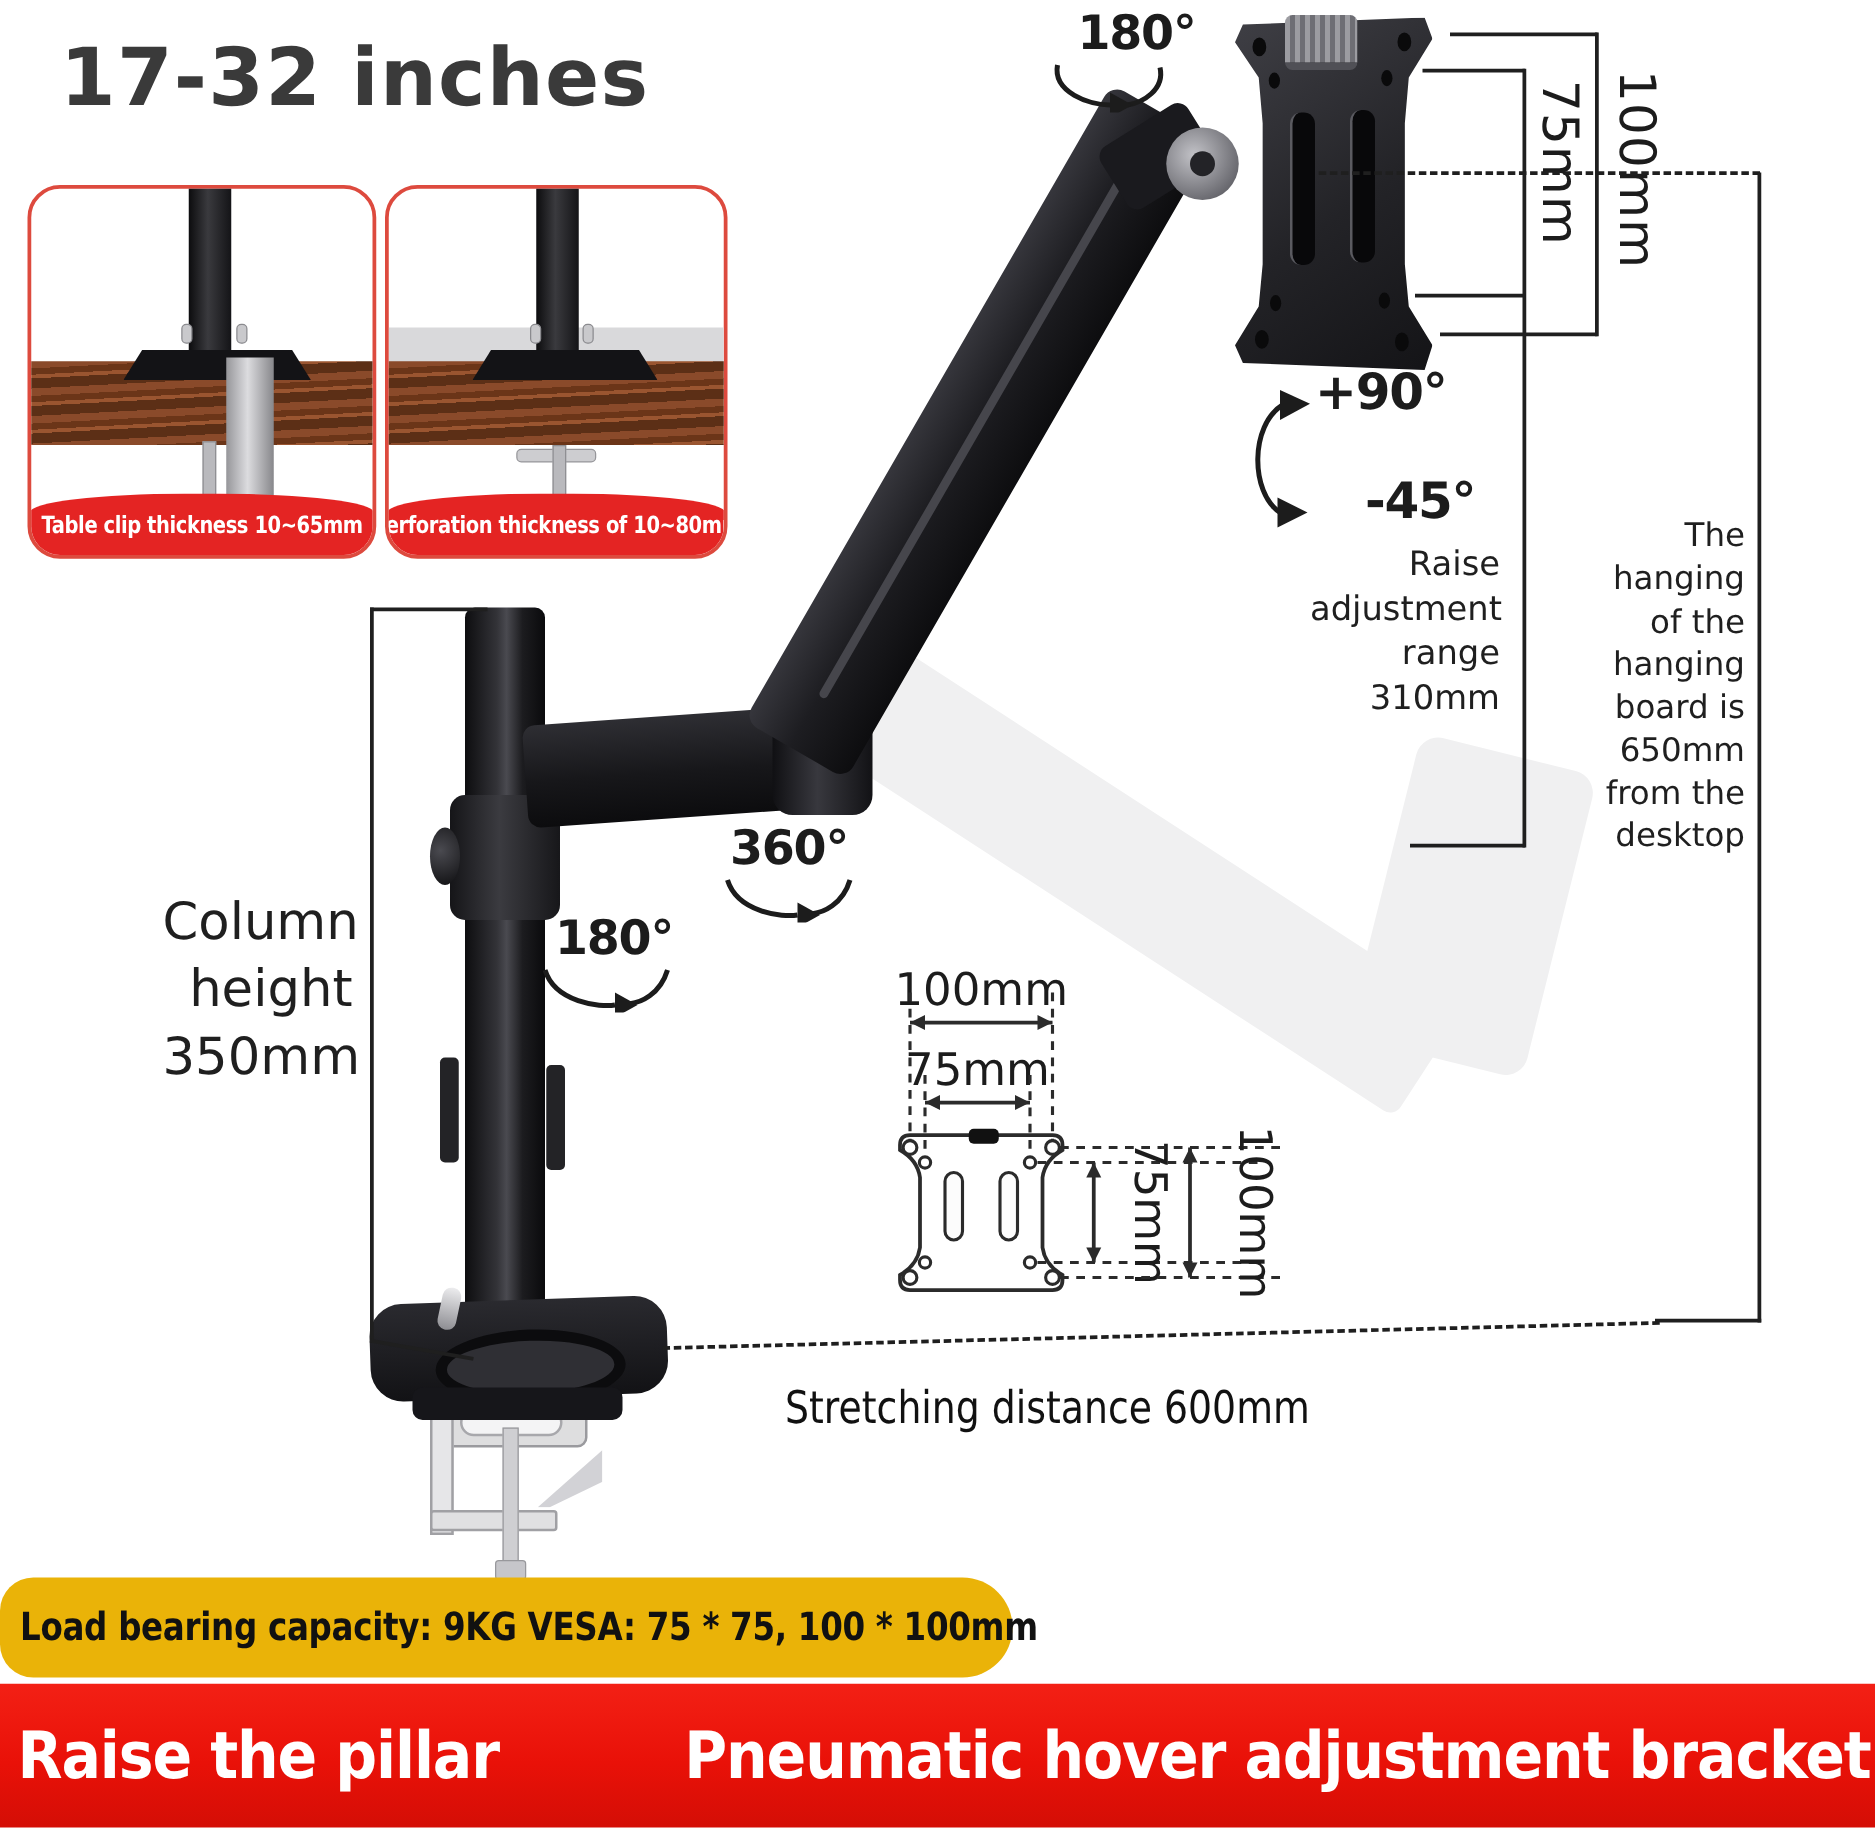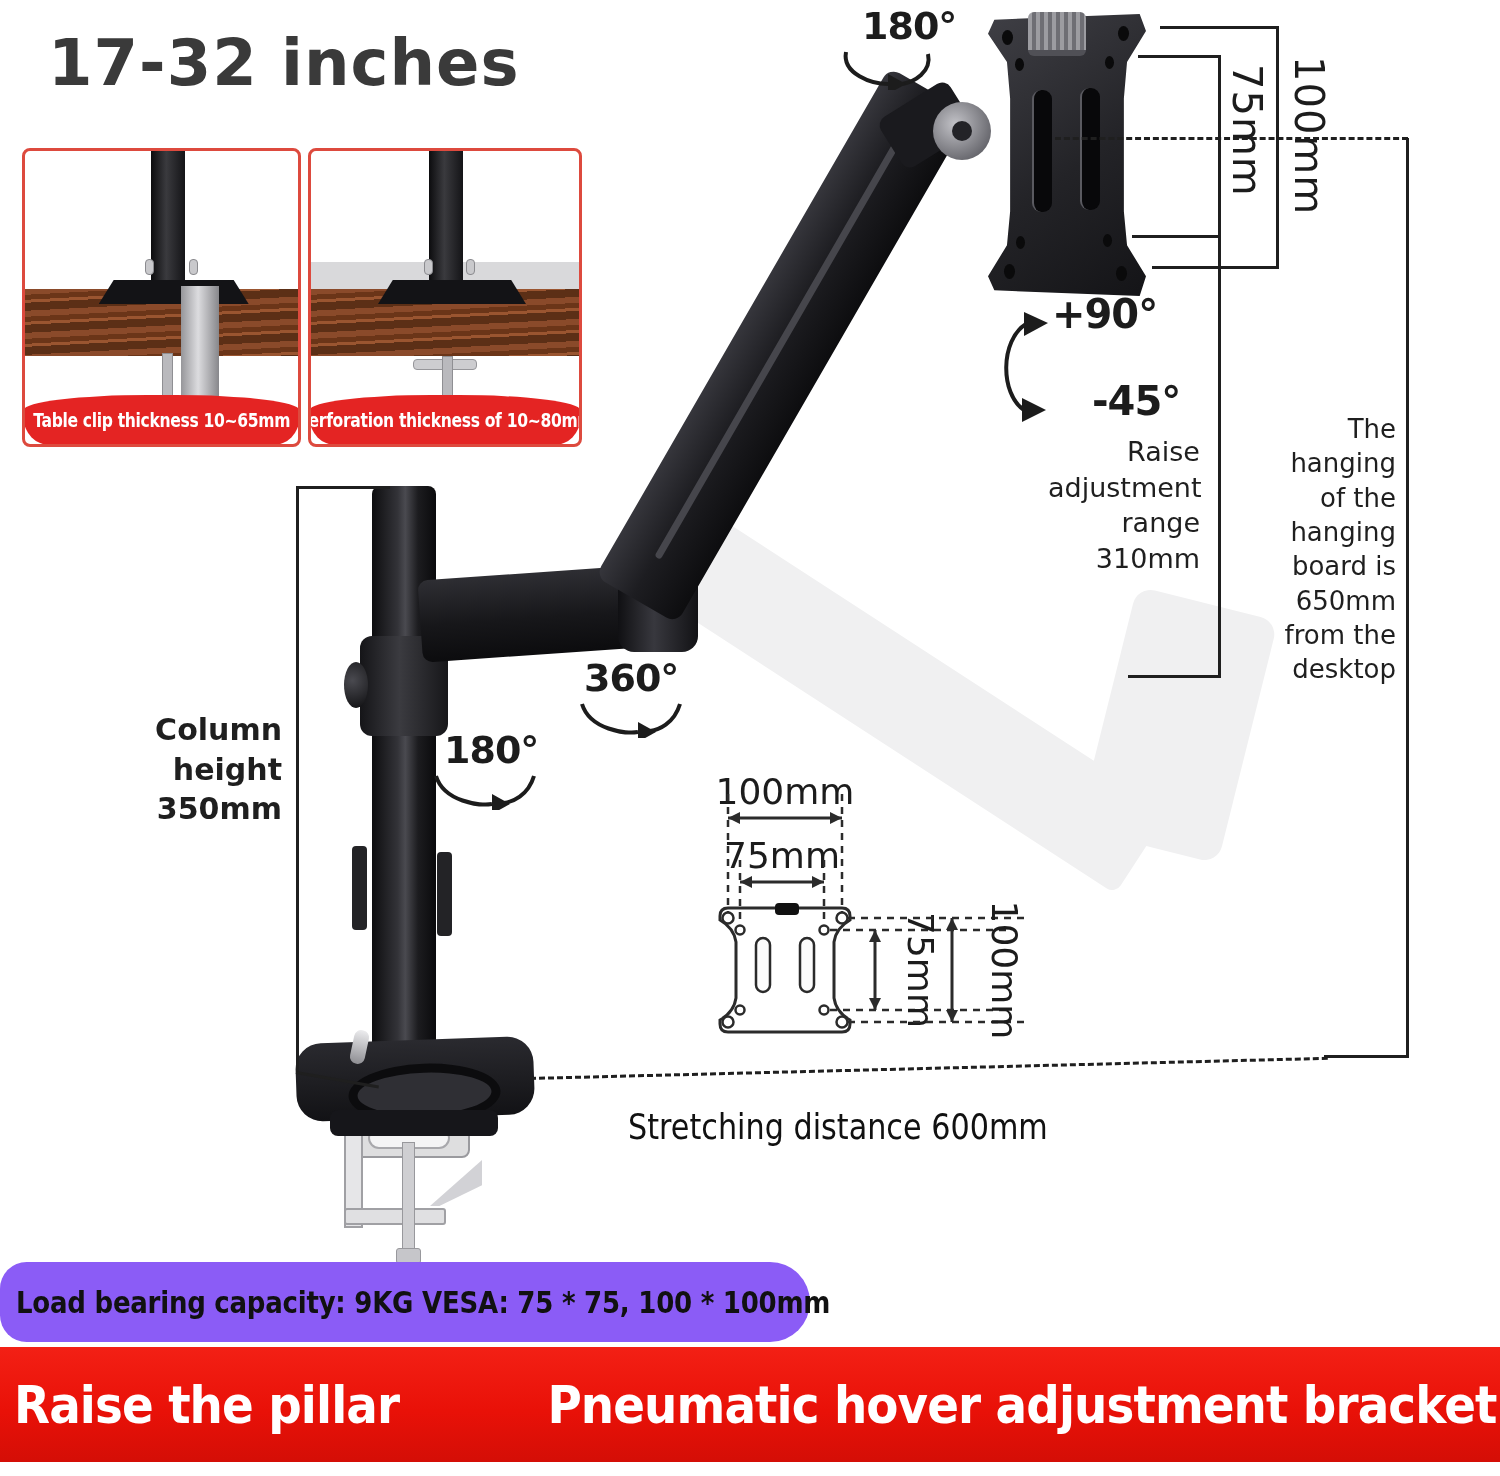--- a/index.html
+++ b/index.html
@@ -2,21 +2,21 @@
 <html><head>
 <meta charset="utf-8">
 <style>
   html,body{margin:0;padding:0;background:#fff;}
   #stage{position:relative;width:1500px;height:1476px;background:#fff;overflow:hidden;
          font-family:"DejaVu Sans","Liberation Sans",sans-serif;color:#222;}
   .abs{position:absolute;}
   
   .page-title{left:48px;top:26px;font-size:64px;font-weight:bold;color:#3a3a3a;letter-spacing:1px;}
   
-  .inset{top:148px;height:293px;border:3px solid #dd4a3e;border-radius:8px;background:#fff;overflow:hidden;text-align:right;}
+  .inset{top:148px;height:293px;border:3px solid #dd4a3e;border-radius:26px;background:#fff;overflow:hidden;text-align:right;}
   .inset .desk-surface{position:absolute;left:0;right:0;top:38%;height:10%;background:#d9d9db;}
   .inset .plank{position:absolute;left:-4px;right:-4px;top:47%;height:23%;
       background:repeating-linear-gradient(177deg,#8a4a2a 0 6px,#6b3518 6px 11px,#9a5530 11px 14px,#5c2f16 14px 22px);}
   .inset .pole{position:absolute;top:-2px;height:50%;width:34px;border-radius:0 0 4px 4px;
       background:linear-gradient(90deg,#0c0c0e,#3a3a3e 45%,#141417);}
   .inset .mount-base{position:absolute;height:24px;background:#131316;
       clip-path:polygon(10% 0,90% 0,100% 100%,0 100%);}
   .inset .pin{position:absolute;width:7px;height:14px;border-radius:4px;background:#c9c9cc;border:1px solid #8b8b8f;}
   .inset .clamp-plate{position:absolute;width:38px;height:40%;
       background:linear-gradient(90deg,#96969a,#dcdcdf 45%,#87878b);}
@@ -30,21 +30,21 @@
   
   .metal-dark{background:linear-gradient(90deg,#0d0d0f,#333338 40%,#4a4a50 52%,#1c1c1f 72%,#0a0a0c);}
   .ghost{background:#f0f0f1;}
   
   .mline{background:#1f1f1f;}
   .dashline{border-top:3px dashed #1f1f1f;height:0;}
   .angle-label{font-size:34px;font-weight:600;color:#1c1c1c;letter-spacing:-1px;}
   .vlabel{writing-mode:vertical-rl;font-size:40px;color:#1c1c1c;letter-spacing:1px;}
   .note{color:#1f1f1f;line-height:1.32;text-align:right;}
   
-  .banner-yellow{left:0;top:1262px;width:810px;height:80px;background:#8b5cf6;
+  .banner-yellow{left:0;top:1262px;width:810px;height:80px;background:#eab308;
       border-radius:28px 42px 42px 28px;display:flex;align-items:center;}
   .banner-yellow span{font-size:31px;font-weight:bold;color:#111;margin-left:16px;white-space:nowrap;
       display:inline-block;transform:scaleX(0.84);transform-origin:left center;letter-spacing:-0.3px;}
   .banner-red{left:0;top:1347px;width:1500px;height:115px;
       background:linear-gradient(180deg,#f32015 0%,#e91108 55%,#d40e06 100%);
       display:flex;align-items:center;justify-content:space-between;padding:0 14px;box-sizing:border-box;}
   .banner-red span{font-size:52px;font-weight:bold;color:#fff;white-space:nowrap;
       display:inline-block;transform:scaleX(0.9);letter-spacing:-1px;}
   .banner-red span:first-child{transform-origin:left center;}
   .banner-red span:last-child{transform-origin:right center;}
@@ -183,21 +183,21 @@
   <div class="abs angle-label" style="left:444px;top:728px;font-size:38px;z-index:5;">180°</div>
   <svg class="abs" style="left:430px;top:770px;z-index:5;" width="110" height="40" viewBox="0 0 110 40">
     <path d="M6,6 C14,32 50,36 62,34" fill="none" stroke="#1c1c1c" stroke-width="4"></path>
     <path d="M104,6 C98,26 82,32 74,33" fill="none" stroke="#1c1c1c" stroke-width="4"></path>
     <polygon points="62,24 80,34 62,44" fill="#1c1c1c"></polygon>
   </svg>
 
   <div class="abs mline" style="left:296px;top:486px;width:94px;height:3px;z-index:5;"></div>
   <div class="abs mline" style="left:296px;top:486px;width:3px;height:588px;z-index:5;"></div>
   <div class="abs mline" style="left:296px;top:1071px;width:84px;height:3px;transform:rotate(10deg);transform-origin:0 50%;z-index:5;"></div>
-  <div class="abs note" style="left:130px;top:710px;width:152px;font-size:30px;z-index:5;font-weight:bold;">Column height 350mm</div>
+  <div class="abs note" style="left:130px;top:710px;width:152px;font-size:41px;z-index:5;">Column height 350mm</div>
 
   <div class="abs" style="left:628px;top:1106px;font-size:36px;color:#111;z-index:5;transform:scaleX(0.84);transform-origin:left center;white-space:nowrap;">Stretching distance 600mm</div>
 
   <svg class="abs" style="left:680px;top:760px;z-index:5;" width="360" height="300" viewBox="0 0 360 300">
 
     <path d="M48,148 L162,148 Q170,148 170,156 L170,160 Q156,168 154,182 L154,238 Q156,252 170,260 L170,264 Q170,272 162,272 L48,272 Q40,272 40,264 L40,260 Q54,252 56,238 L56,182 Q54,168 40,160 L40,156 Q40,148 48,148 Z" fill="#ffffff" fill-opacity="0.9" stroke="#2b2b2b" stroke-width="3"></path>
 
     <rect x="95" y="143" width="24" height="12" rx="4" fill="#111"></rect>
     <rect x="76" y="178" width="14" height="54" rx="7" fill="#fcfcfc" stroke="#2b2b2b" stroke-width="2.5"></rect>
     <rect x="120" y="178" width="14" height="54" rx="7" fill="#fcfcfc" stroke="#2b2b2b" stroke-width="2.5"></rect>

